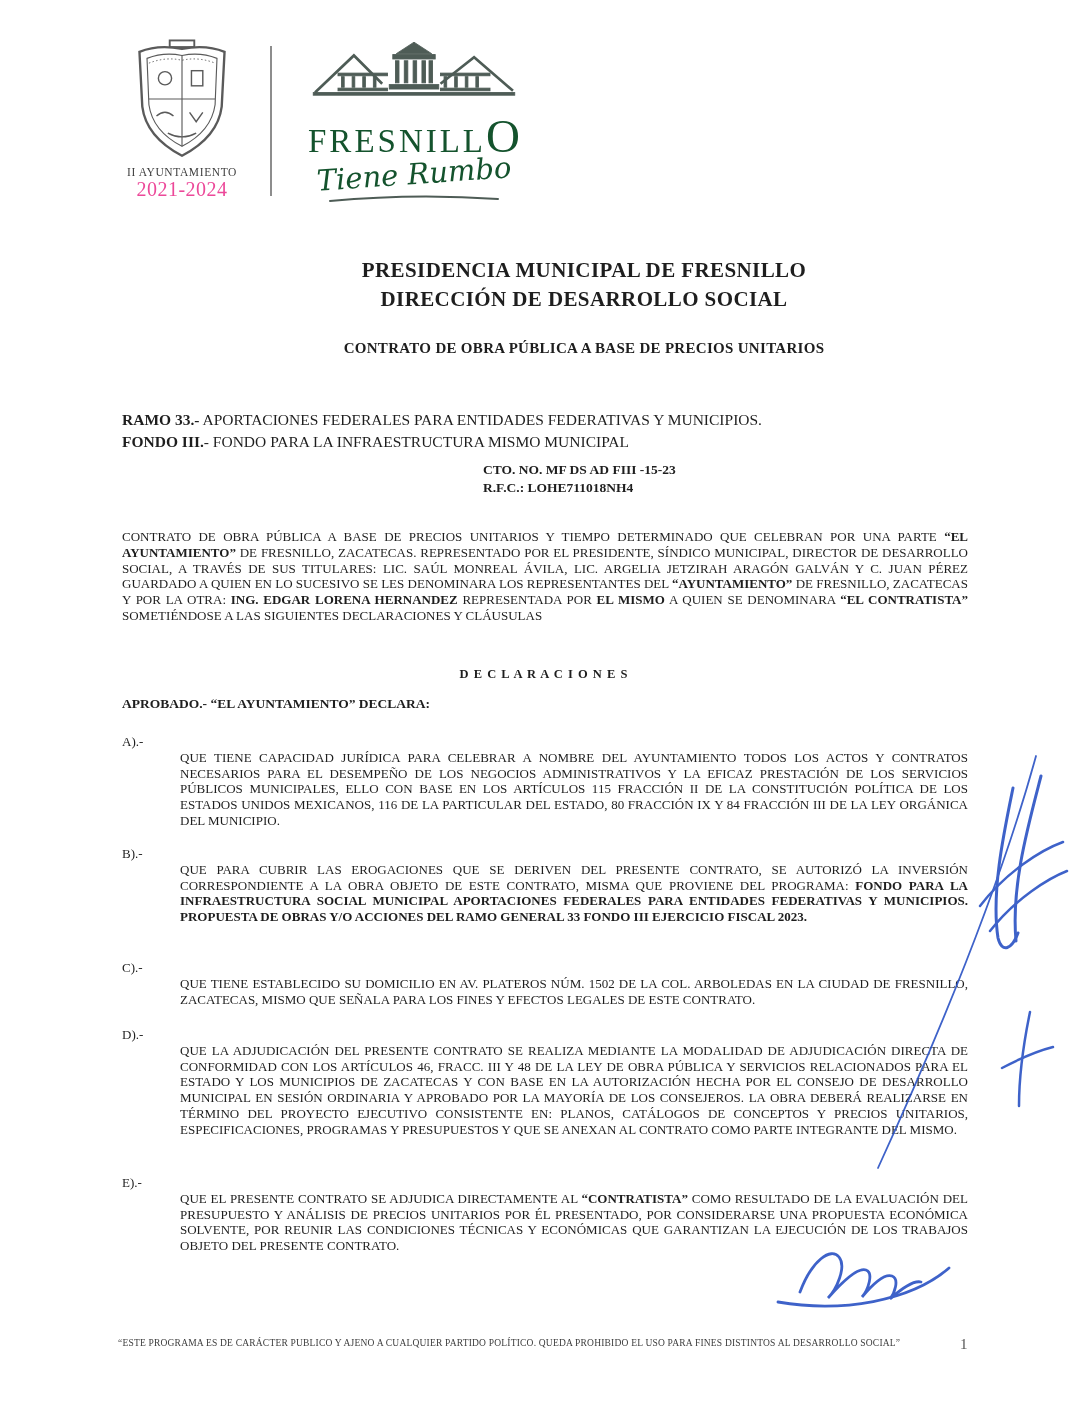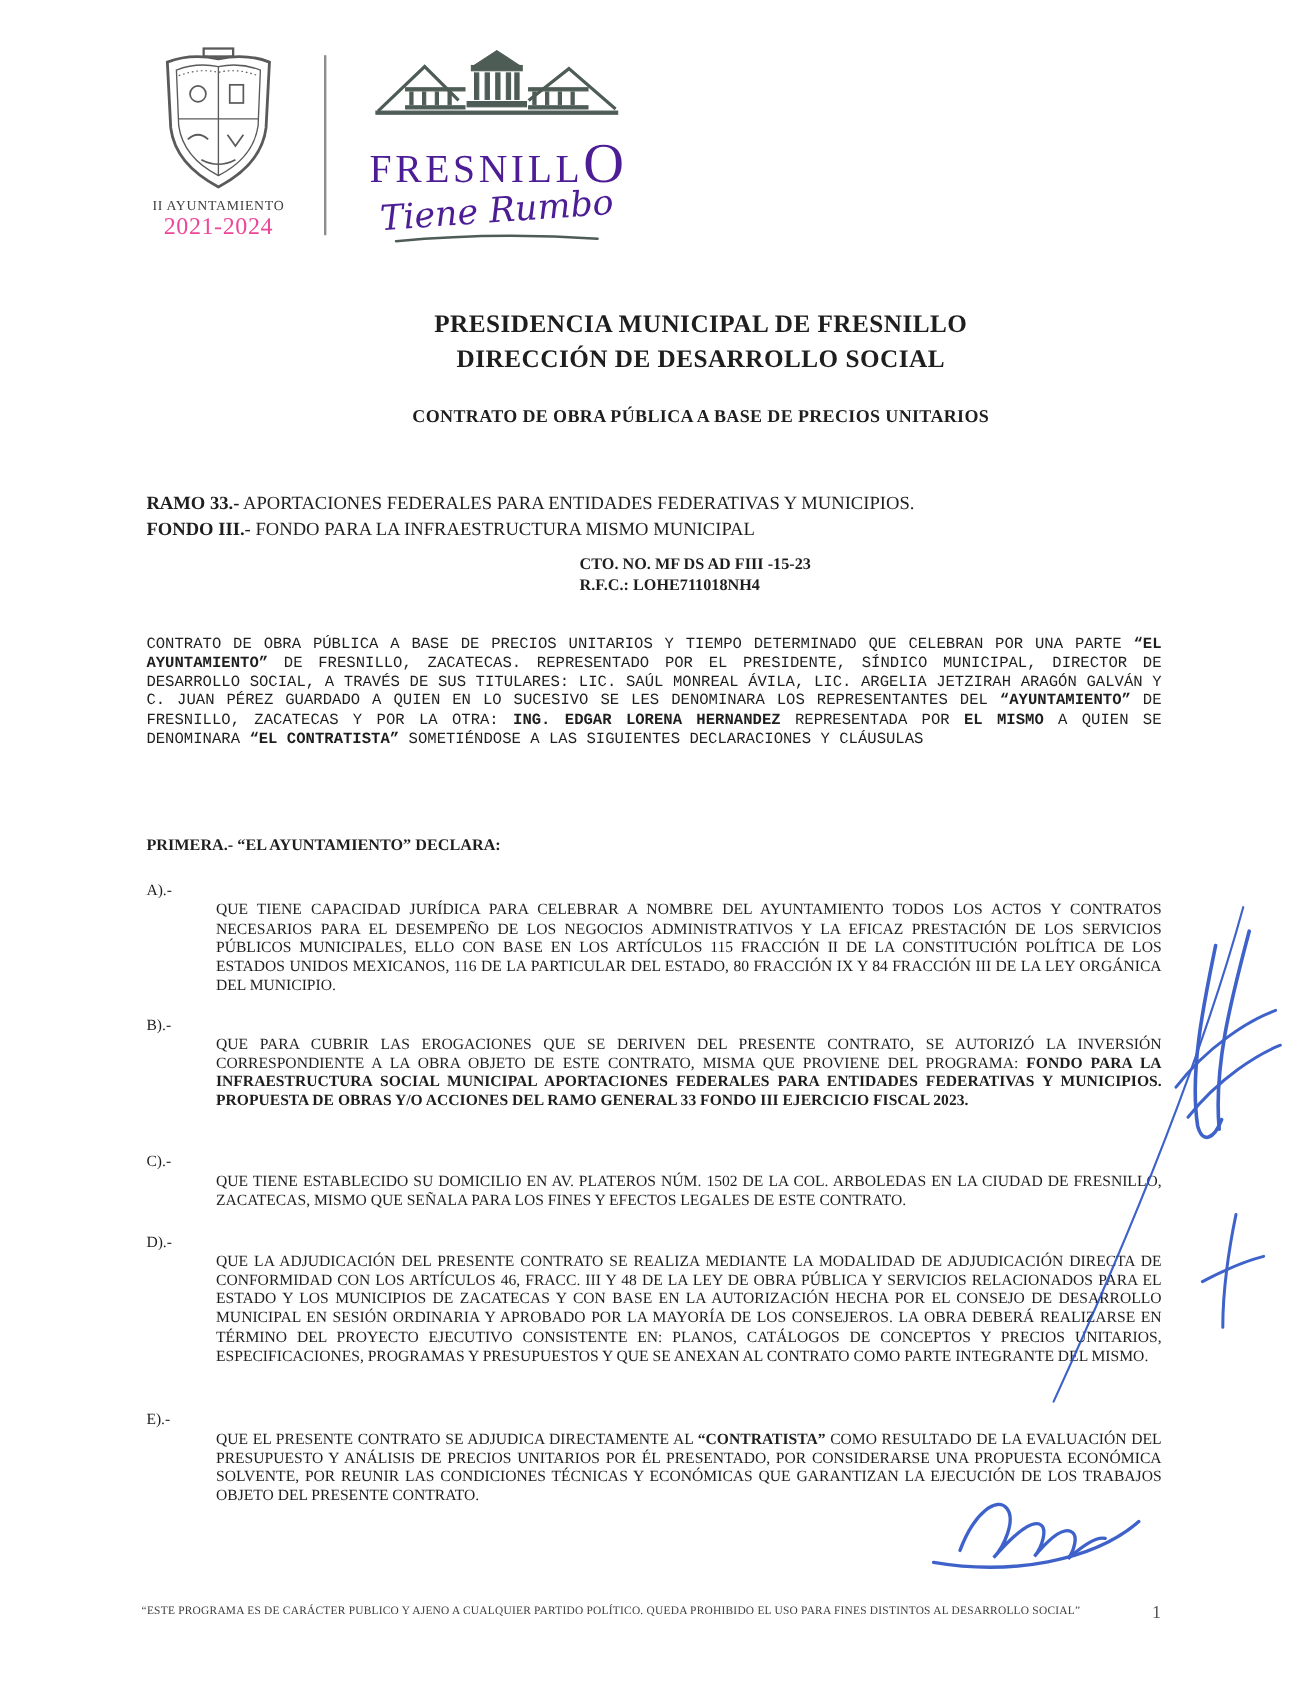--- a/index.html
+++ b/index.html
@@ -10,39 +10,39 @@
   .b { font-weight:bold; }
 
   
   .seal { position:absolute; left:126px; top:38px; width:112px; text-align:center; }
   .seal svg { display:block; margin:0 auto; }
   .seal-cap1 { font-size:11.5px; font-weight:normal; letter-spacing:.6px; color:#3e3e3e; margin-top:4px; }
   .seal-cap2 { font-size:20px; font-weight:normal; color:#ec4899; letter-spacing:.5px; }
 
   .header-divider { position:absolute; left:270px; top:46px; width:2px; height:150px; background:#8d8d8d; }
 
-  .brand { position:absolute; left:286px; top:36px; width:256px; text-align:center; color:#4c1d95; }
+  .brand { position:absolute; left:286px; top:36px; width:256px; text-align:center; color:#14532d; }
   .brand-name { font-size:33px; letter-spacing:3px; line-height:36px; margin-top:2px; white-space:nowrap; }
   .brand-name .big-o { font-size:47px; letter-spacing:0; }
   .brand-tagline { font-size:29px; font-style:italic; font-family:"DejaVu Serif", serif;
     transform:rotate(-4deg); margin-top:-2px; }
 
   
   .title-block { position:absolute; left:80px; top:256px; width:1008px; text-align:center; }
   .title-line { font-size:21px; font-weight:bold; letter-spacing:.4px; line-height:29px; }
   .subtitle-block { position:absolute; left:80px; top:340px; width:1008px; text-align:center;
     font-size:15px; font-weight:bold; letter-spacing:.3px; }
 
   .program-block { position:absolute; left:122px; top:409px; width:850px; font-size:15.5px; line-height:21.5px; }
 
   .contract-ids { position:absolute; left:483px; top:461px; font-size:13.5px; font-weight:bold; line-height:18px; }
 
   .intro { position:absolute; left:122px; top:529px; width:846px;
     font-size:13px; line-height:15.8px; text-align:justify; }
-  .intro p { margin:0;font-family:Liberation Mono, monospace; }
+  .intro p { margin:0; }
 
   .decl-heading { position:absolute; left:0; top:667px; width:1088px; text-align:center;
     font-size:12.5px; font-weight:bold; letter-spacing:1px; }
 
   .primera { position:absolute; left:122px; top:696px; font-size:13.5px; font-weight:bold; }
 
   .decl { position:absolute; left:122px; width:846px; font-size:13px; line-height:15.8px; }
   .decl-label { margin:0 0 0 0; }
   .decl p { margin:0 0 0 58px; text-align:justify; }
 
@@ -126,21 +126,22 @@
 
   <div class="contract-ids">
     <div>CTO. NO. MF DS AD FIII -15-23</div>
     <div>R.F.C.: LOHE711018NH4</div>
   </div>
 
   <div class="intro">
     <p><span>CONTRATO DE OBRA PÚBLICA A BASE DE PRECIOS UNITARIOS Y TIEMPO DETERMINADO QUE CELEBRAN POR UNA PARTE </span><span class="b">“EL AYUNTAMIENTO”</span><span> DE FRESNILLO, ZACATECAS. REPRESENTADO POR EL PRESIDENTE, SÍNDICO MUNICIPAL, DIRECTOR DE DESARROLLO SOCIAL, A TRAVÉS DE SUS TITULARES: LIC. SAÚL MONREAL ÁVILA, LIC. ARGELIA JETZIRAH ARAGÓN GALVÁN Y C. JUAN PÉREZ GUARDADO A QUIEN EN LO SUCESIVO SE LES DENOMINARA LOS REPRESENTANTES DEL </span><span class="b">“AYUNTAMIENTO”</span><span> DE FRESNILLO, ZACATECAS Y POR LA OTRA:  </span><span class="b">ING. EDGAR LORENA HERNANDEZ</span><span>  REPRESENTADA POR </span><span class="b">EL MISMO</span><span> A QUIEN SE DENOMINARA </span><span class="b">“EL CONTRATISTA”</span><span> SOMETIÉNDOSE A LAS    SIGUIENTES DECLARACIONES Y CLÁUSULAS</span></p>
   </div>
 
-  <div class="primera">PRIMERA.- “EL AYUNTAMIENTO” DECLARA:</div>
+  <div class="decl-heading">D E C L A R A C I O N E S</div>
+  <div class="primera">APROBADO.- “EL AYUNTAMIENTO” DECLARA:</div>
 
   <div class="decl" style="top:734px;">
     <div class="decl-label">A).-</div>
     <p><span>QUE TIENE CAPACIDAD JURÍDICA PARA CELEBRAR A NOMBRE DEL AYUNTAMIENTO TODOS LOS ACTOS Y CONTRATOS NECESARIOS PARA EL DESEMPEÑO DE LOS NEGOCIOS ADMINISTRATIVOS Y LA EFICAZ PRESTACIÓN DE LOS SERVICIOS PÚBLICOS MUNICIPALES, ELLO CON BASE EN LOS ARTÍCULOS 115 FRACCIÓN II DE LA CONSTITUCIÓN POLÍTICA DE LOS ESTADOS UNIDOS MEXICANOS, 116 DE LA PARTICULAR DEL ESTADO, 80 FRACCIÓN IX Y 84 FRACCIÓN III DE LA LEY ORGÁNICA DEL MUNICIPIO.</span></p>
   </div>
 
   <div class="decl" style="top:846px;">
     <div class="decl-label">B).-</div>
     <p><span>QUE PARA CUBRIR LAS EROGACIONES QUE SE DERIVEN DEL PRESENTE CONTRATO,   SE AUTORIZÓ LA INVERSIÓN CORRESPONDIENTE A LA OBRA OBJETO DE ESTE CONTRATO, MISMA QUE PROVIENE DEL PROGRAMA: </span><span class="b">FONDO PARA LA INFRAESTRUCTURA SOCIAL MUNICIPAL APORTACIONES FEDERALES PARA ENTIDADES FEDERATIVAS Y MUNICIPIOS. PROPUESTA DE OBRAS Y/O ACCIONES DEL RAMO GENERAL 33 FONDO III EJERCICIO FISCAL 2023.</span></p>
   </div>

